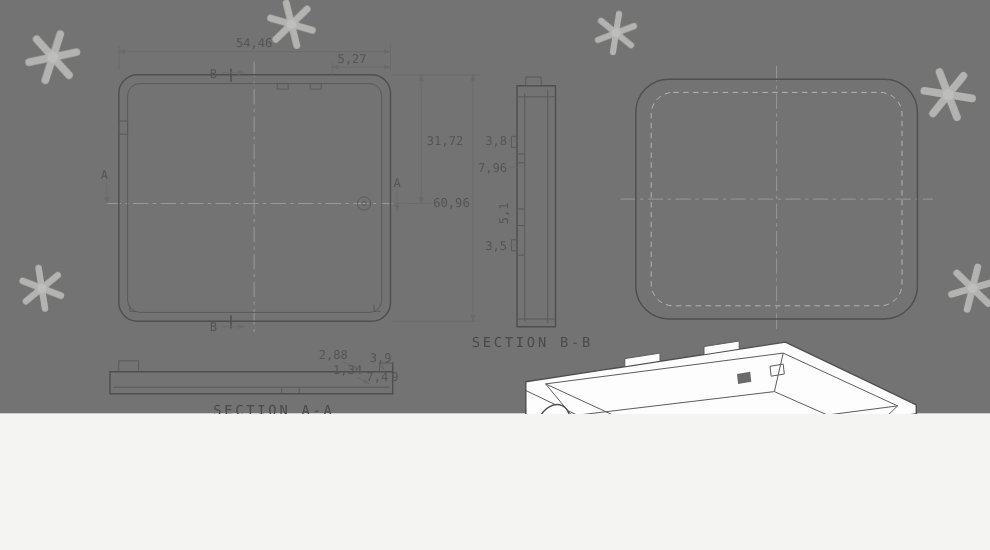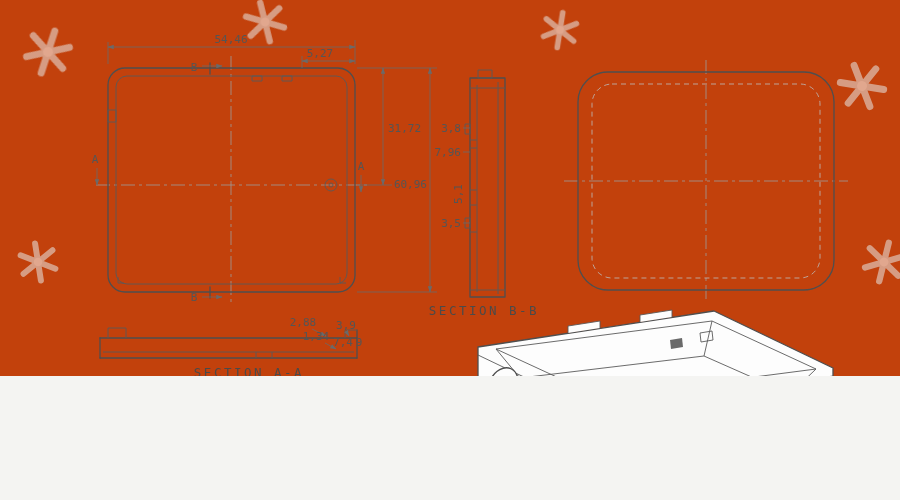--- a/index.html
+++ b/index.html
@@ -1,16 +1,16 @@
 <!DOCTYPE html>
 <html><head>
 <meta charset="utf-8">
 <style>
   html,body{margin:0;padding:0;background:#f4f4f2;}
-  .stage{position:relative;width:900px;height:376px;background:#c2410c;overflow:hidden;}
+  .stage{position:relative;width:900px;height:376px;background:#737373;overflow:hidden;}
   svg{display:block;}
   .outline{fill:none;stroke:#4f4f4f;stroke-width:1.3;stroke-linejoin:round;stroke-linecap:round;}
   .thin{fill:none;stroke:#5a5a5a;stroke-width:0.9;stroke-linejoin:round;}
   .dim{stroke:#6a6a6a;stroke-width:0.8;fill:none;}
   .cl{stroke:#9d9d9d;stroke-width:0.8;stroke-dasharray:14 4 3 4;fill:none;}
   .hidden{stroke:#bdbdbd;stroke-width:0.8;stroke-dasharray:5 4;fill:none;}
   .white{fill:#fdfdfd;}
   text{font-family:"DejaVu Sans Mono","Liberation Mono",monospace;font-size:11px;fill:#555;}
   .lbl{font-size:12.5px;letter-spacing:2.5px;fill:#4a4a4a;}
   .wm{opacity:.55;}

